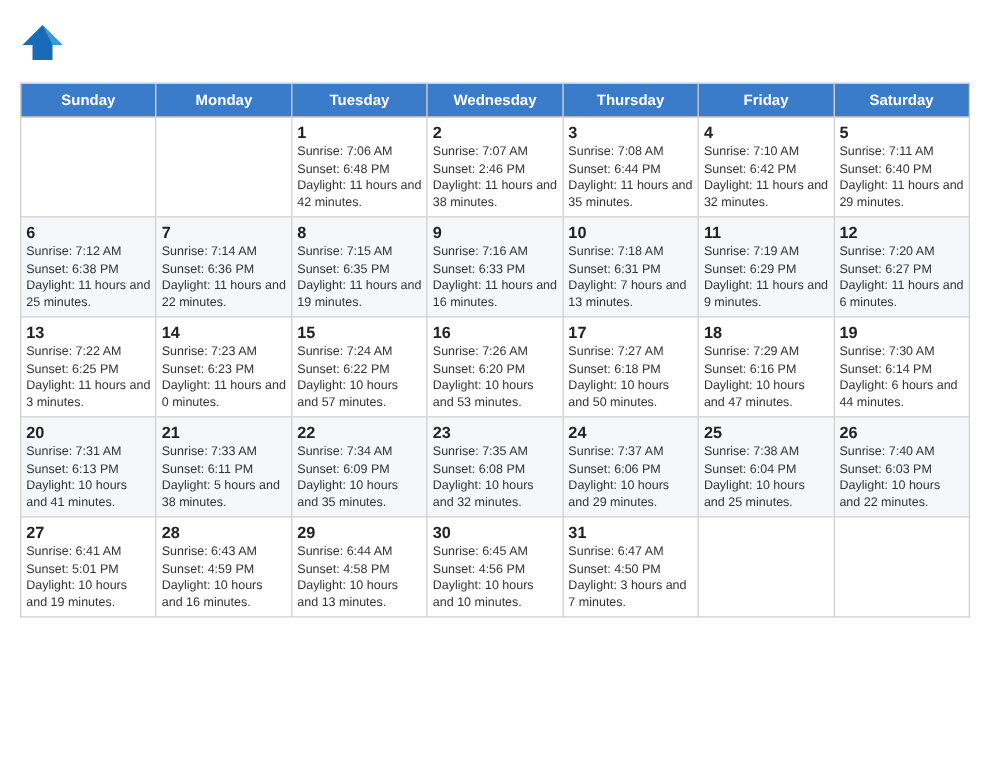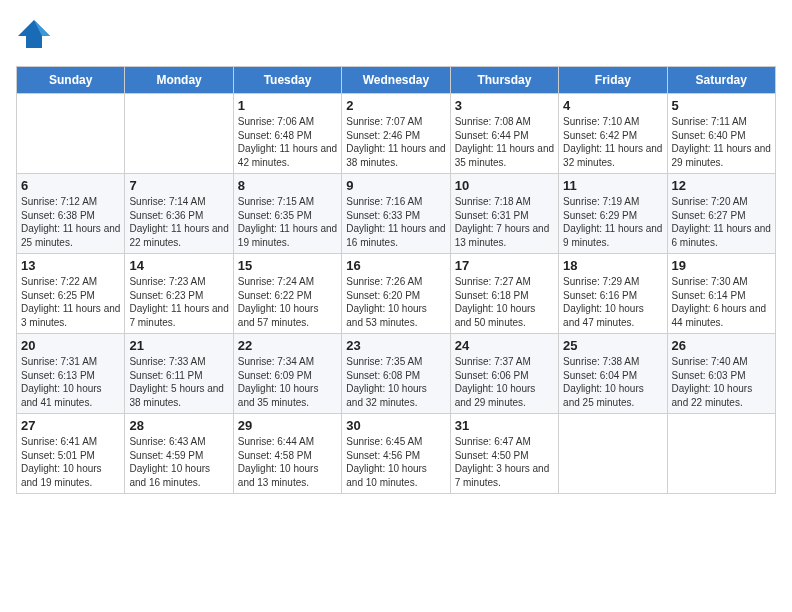--- a/index.html
+++ b/index.html
@@ -210,21 +210,21 @@
         <td>
           <span class="day-number">13</span>
           <span class="cell-line">Sunrise: 7:22 AM</span>
           <span class="cell-line">Sunset: 6:25 PM</span>
           <span class="cell-line">Daylight: 11 hours and 3 minutes.</span>
         </td>
         <td>
           <span class="day-number">14</span>
           <span class="cell-line">Sunrise: 7:23 AM</span>
           <span class="cell-line">Sunset: 6:23 PM</span>
-          <span class="cell-line">Daylight: 11 hours and 7 minutes.</span>
+          <span class="cell-line">Daylight: 11 hours and 0 minutes.</span>
         </td>
         <td>
           <span class="day-number">15</span>
           <span class="cell-line">Sunrise: 7:24 AM</span>
           <span class="cell-line">Sunset: 6:22 PM</span>
           <span class="cell-line">Daylight: 10 hours and 57 minutes.</span>
         </td>
         <td>
           <span class="day-number">16</span>
           <span class="cell-line">Sunrise: 7:26 AM</span>

